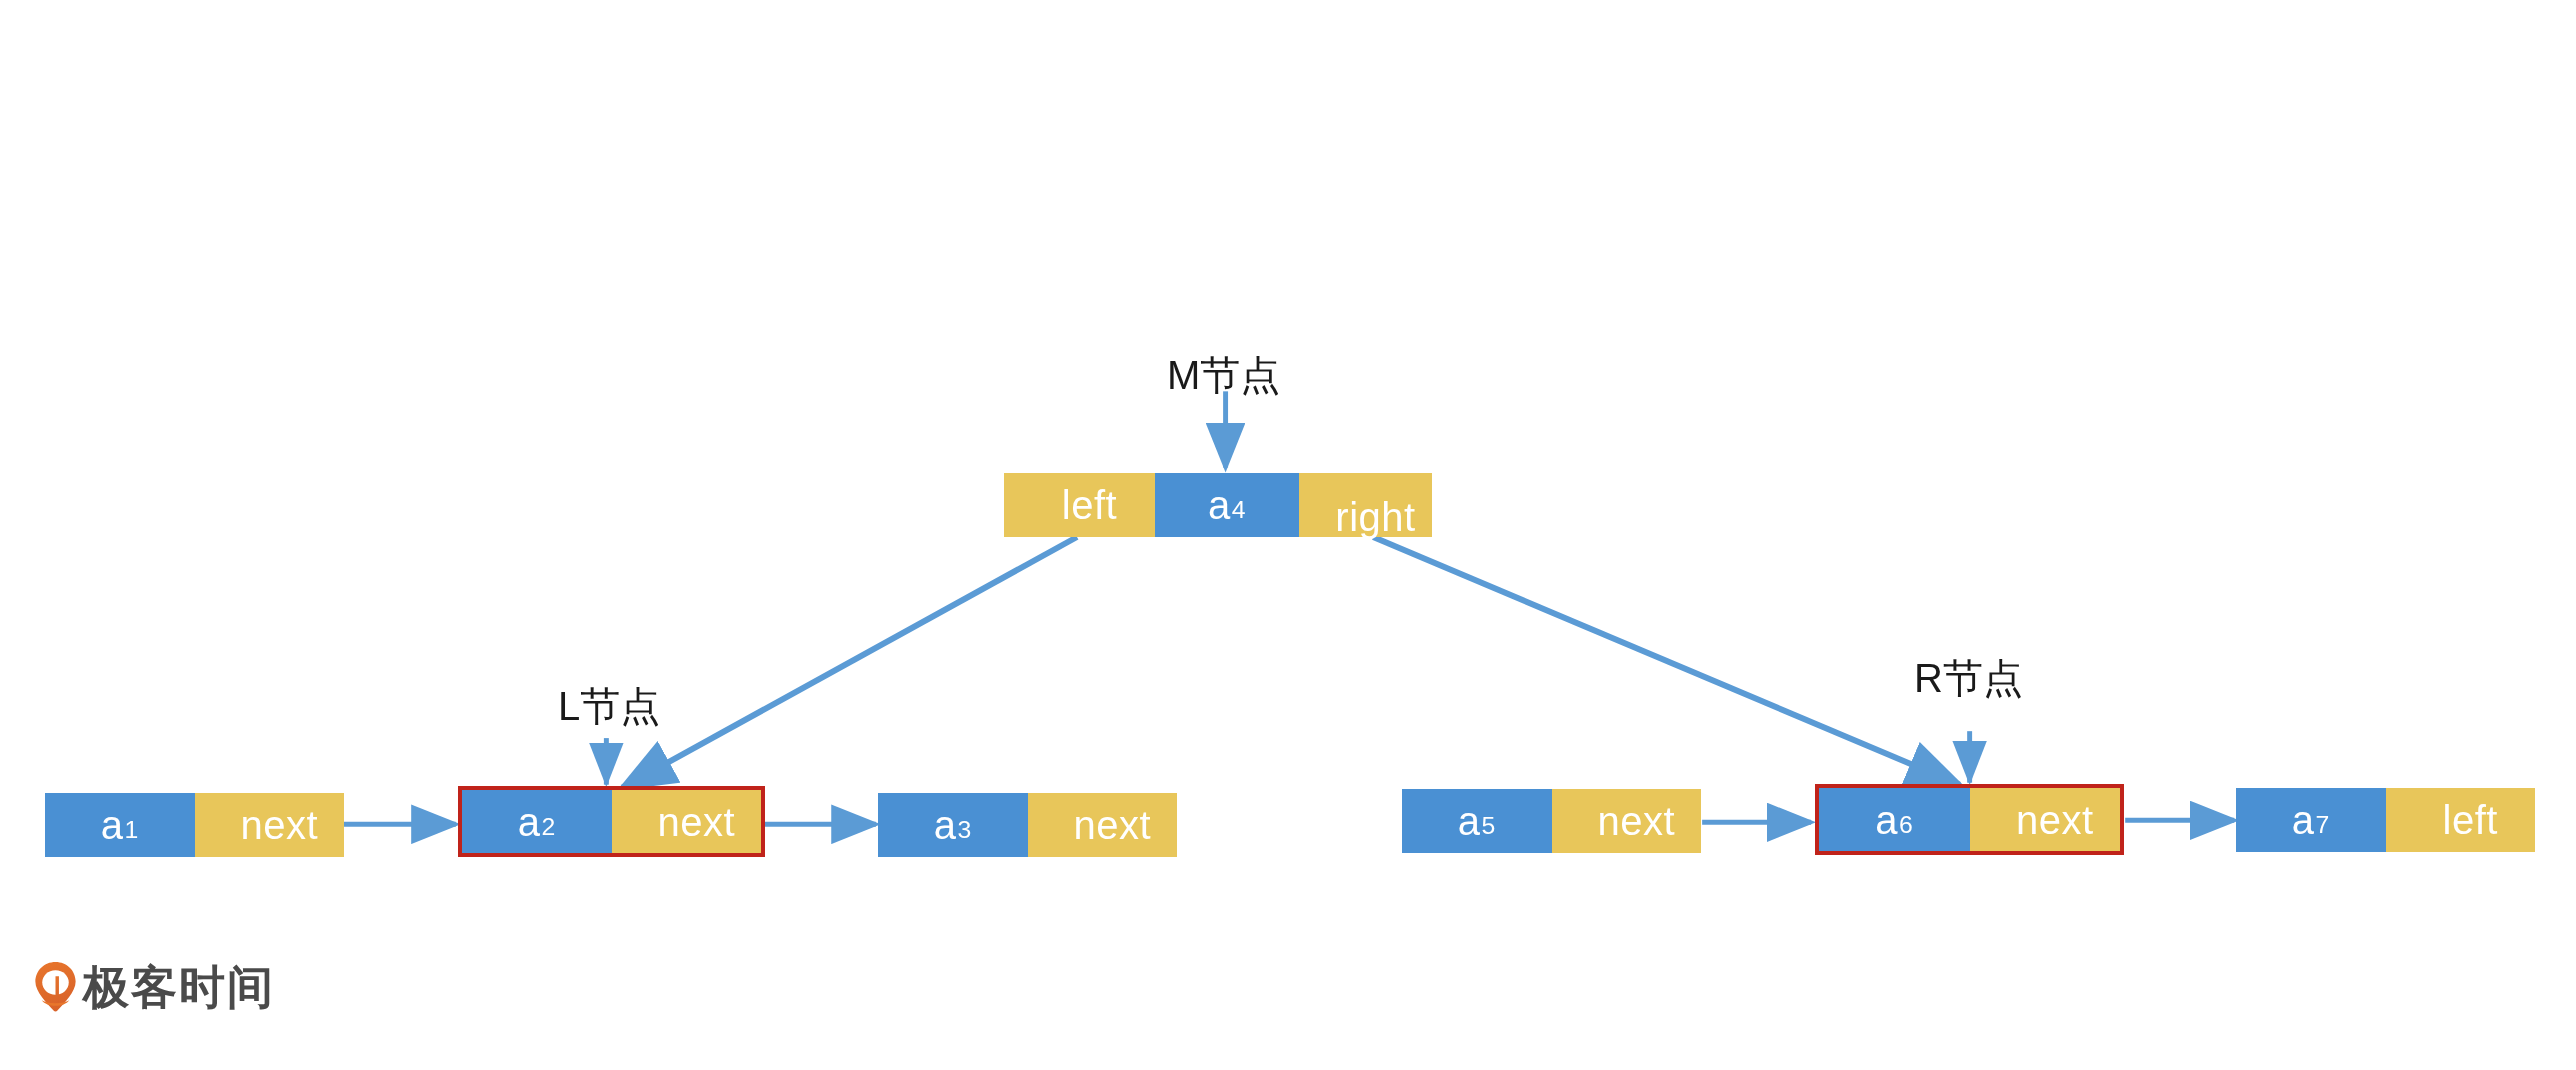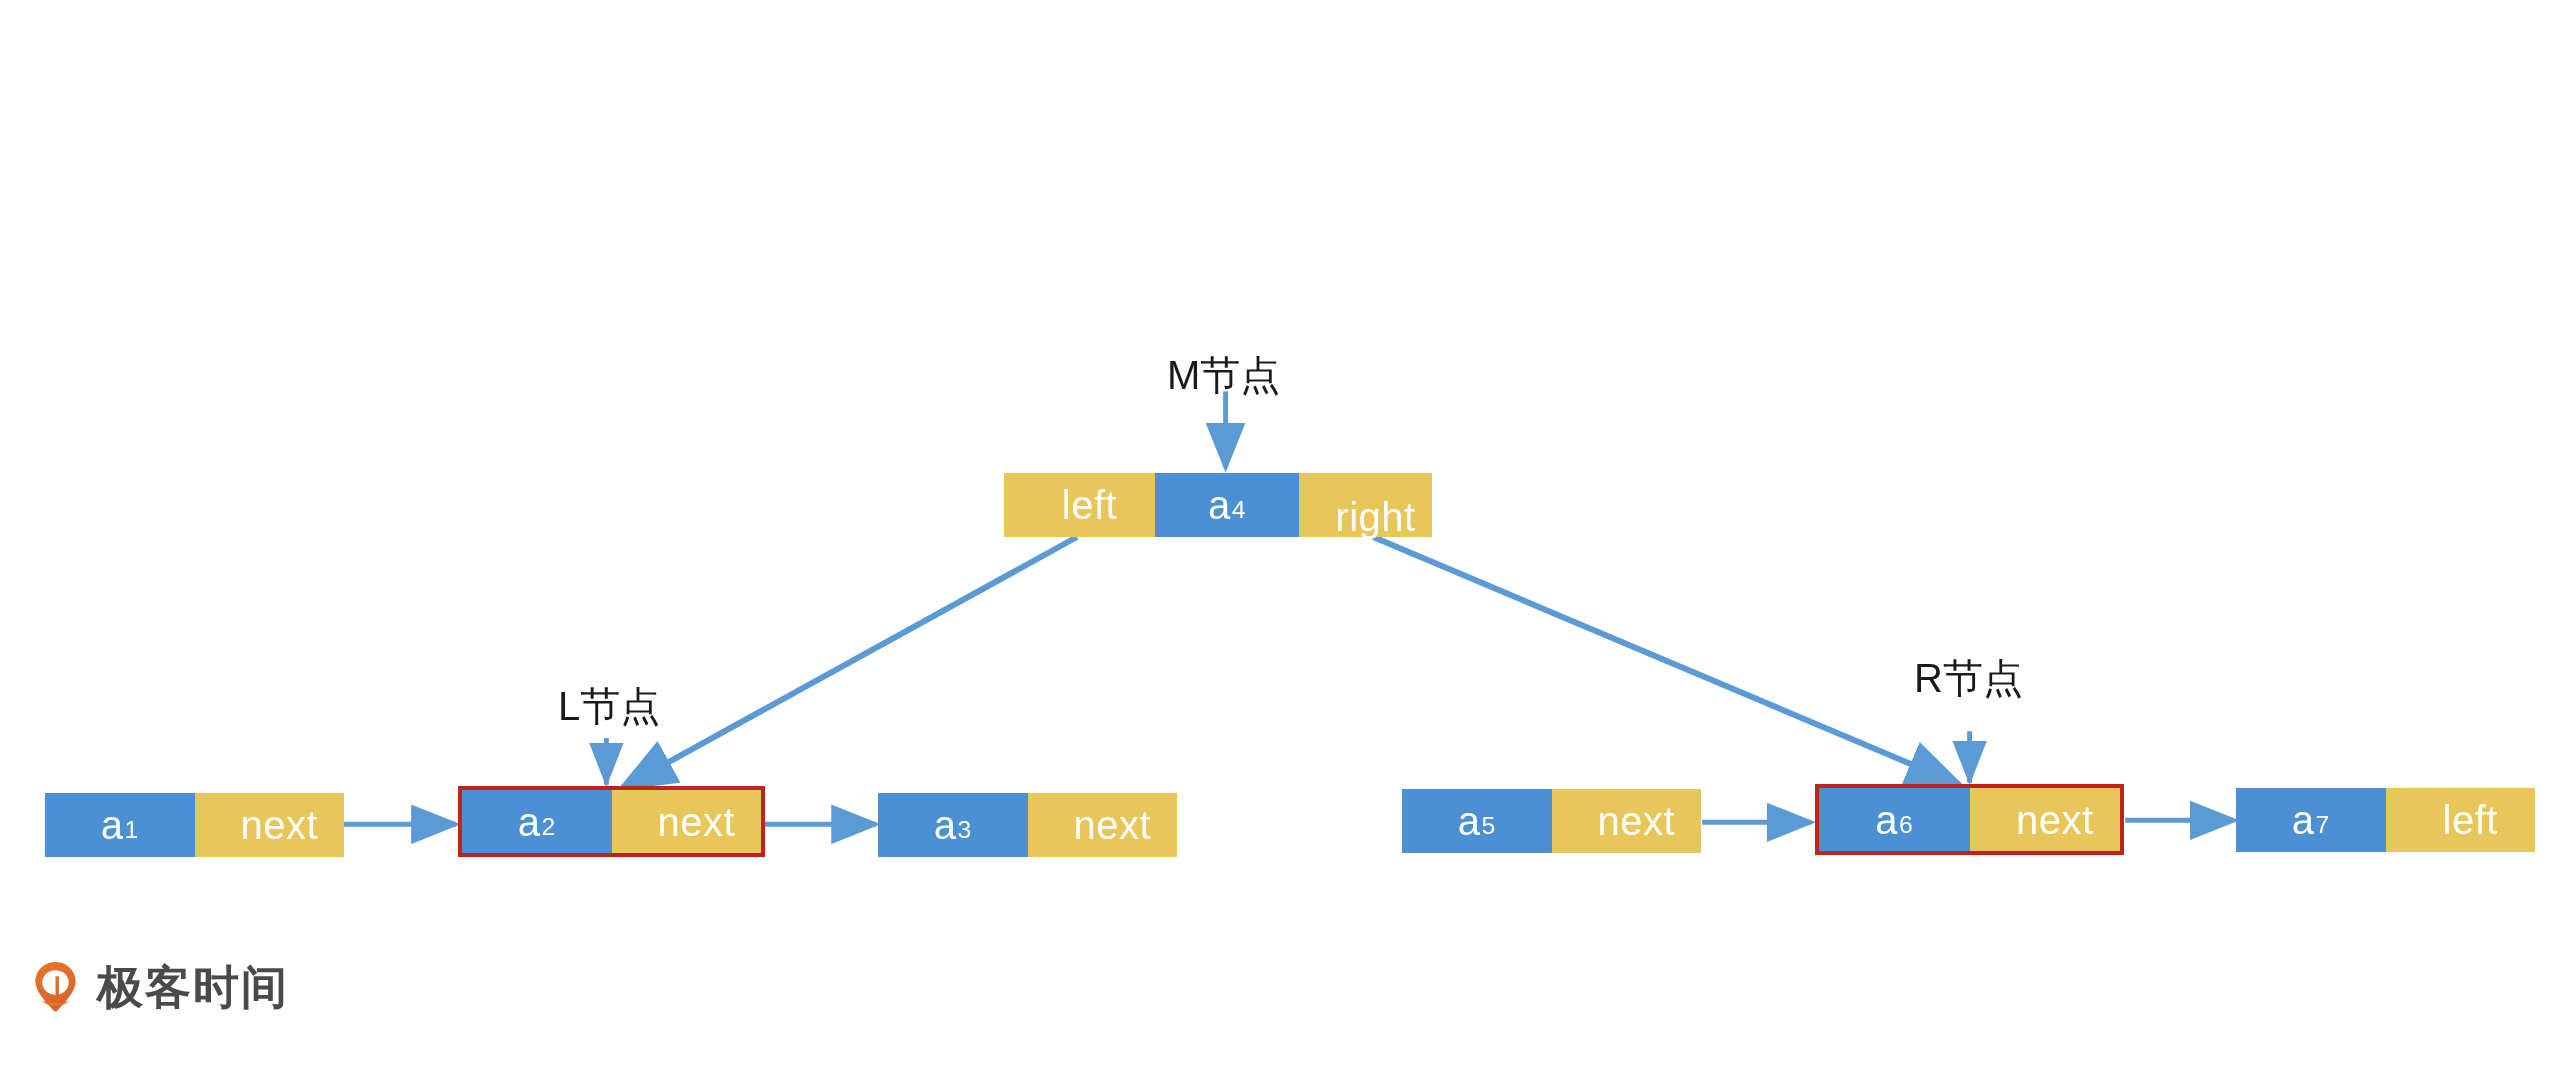--- a/index.html
+++ b/index.html
@@ -61,21 +61,20 @@
     white-space: nowrap;
     line-height: 1;
     user-select: none;
   }
 
   
   .logo {
     position: absolute;
     display: flex;
     align-items: center;
-    gap: 14px;
   }
   .logo-mark {
     width: 55px;
     height: 55px;
     flex: 0 0 auto;
   }
   .logo-text {
     font-size: 46px;
     color: #4a4a4a;
     font-weight: 600;

